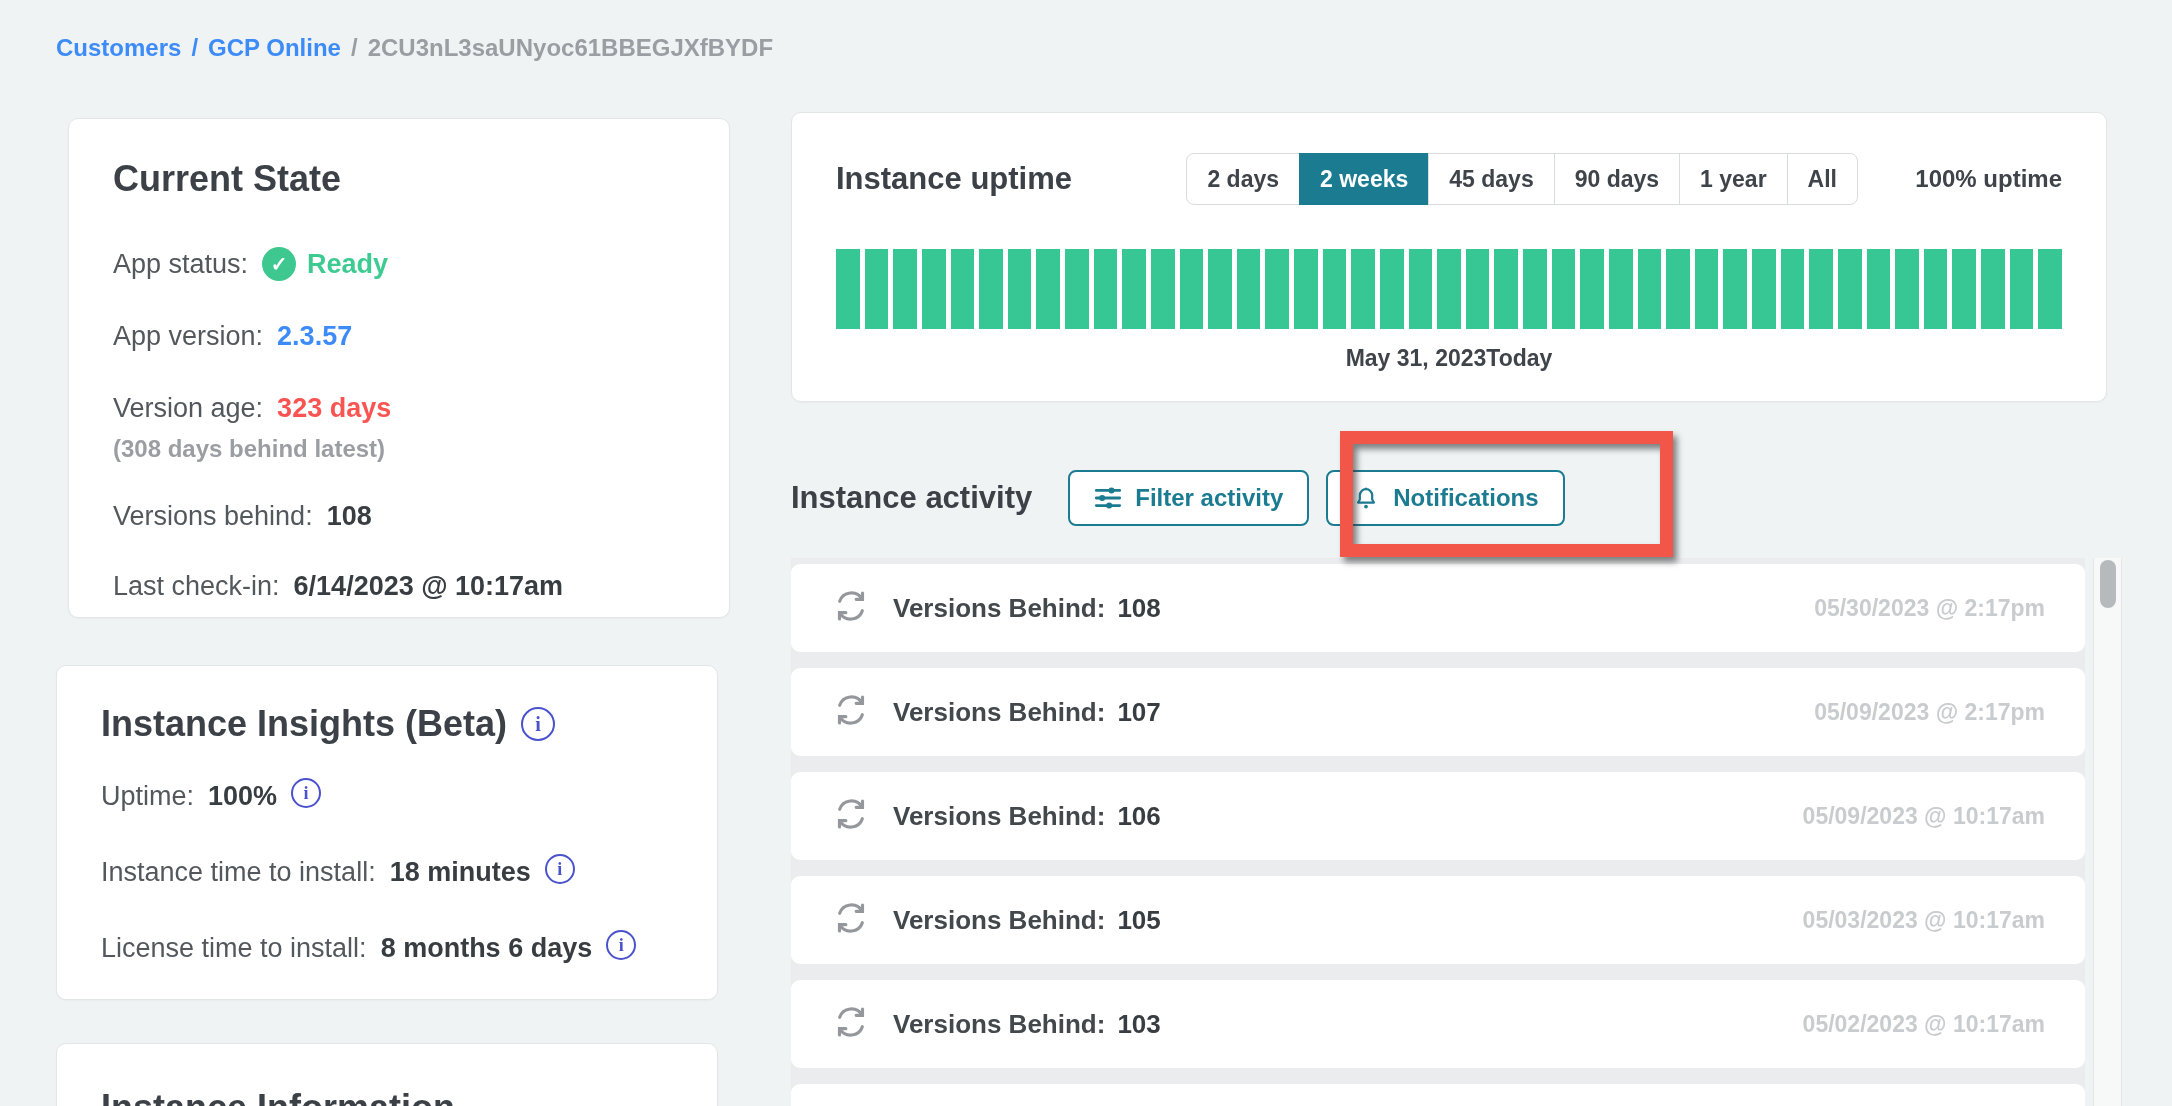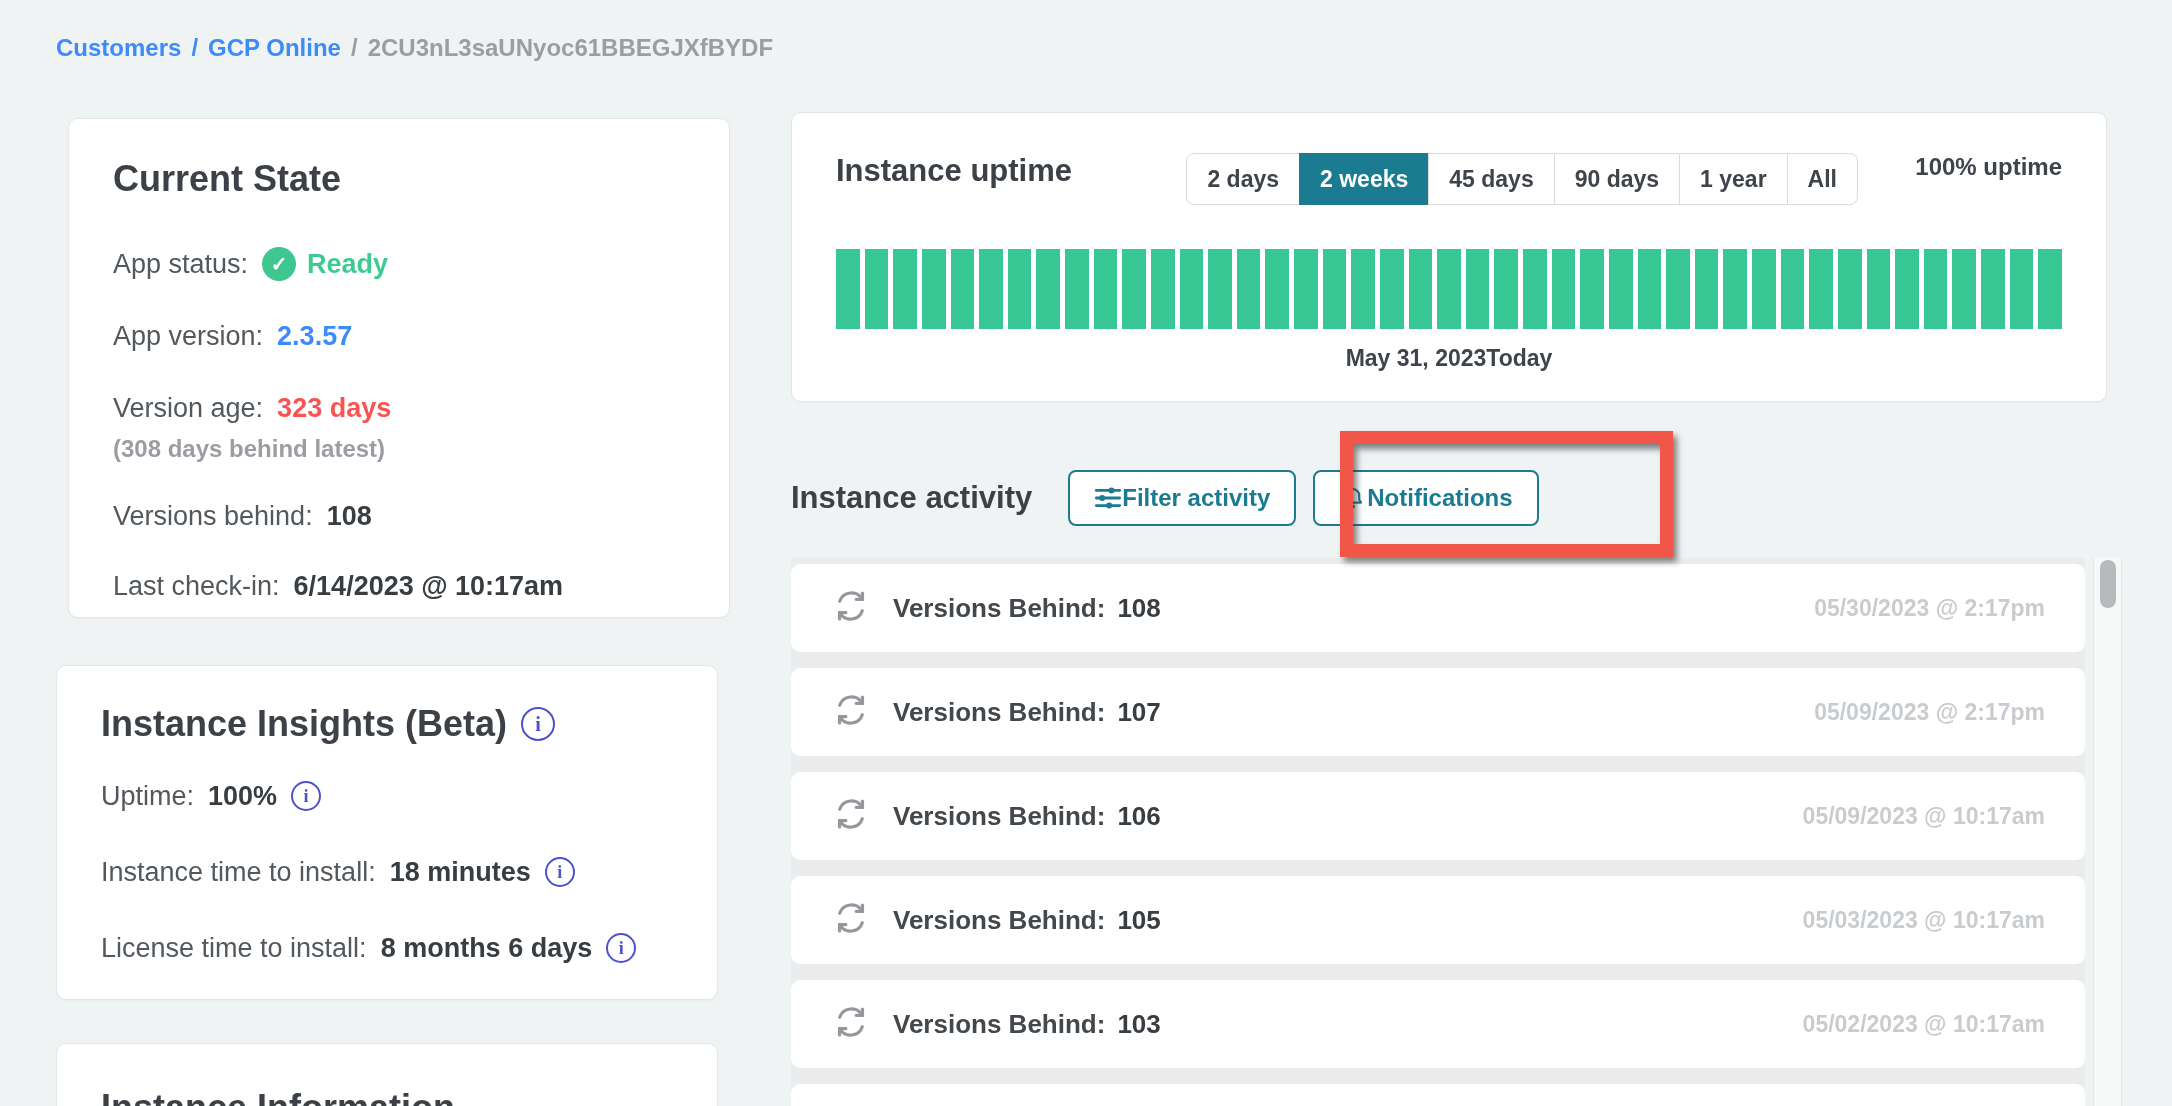--- a/index.html
+++ b/index.html
@@ -29,51 +29,51 @@
   .m46 { margin-top:46px; } .m38 { margin-top:38px; } .m36 { margin-top:36px; }
   .note { margin-top:10px; font-size:24px; font-weight:700; color:#9a9ea3; }
   .green-text { color:#3ecb92 !important; }
   .blue-text  { color:#3d8bf8 !important; }
   .red-text   { color:#fa5452 !important;text-align:center; }
   .check-badge { width:34px; height:34px; border-radius:50%; background:#3ec78f; color:#fff;
                  display:inline-flex; align-items:center; justify-content:center;
                  font-size:20px; font-weight:700; margin-right:11px; flex:0 0 auto; }
 
   #instance-insights { left:56px; top:665px; width:662px; height:335px; padding:36px 44px; }
-  .ii-line { display:flex; align-items:center; font-size:27px; color:#53585d; line-height:36px; }
+  .ii-line { display:flex; align-items:flex-start; font-size:27px; color:#53585d; line-height:36px; }
   .ii-line .lbl { margin-right:14px; }
   .ii-line .val { font-weight:700; color:#383d42; }
   .info-icon { width:30px; height:30px; border:2px solid #4a52cc; border-radius:50%; color:#4a52cc;
                display:inline-flex; align-items:center; justify-content:center;
                font-size:18px; font-weight:700; margin-left:14px; flex:0 0 auto; cursor:pointer;
                font-family:"Liberation Serif", serif; }
   .title-row { display:flex; align-items:center; }
 
   #instance-information { left:56px; top:1043px; width:662px; height:200px; padding:42px 44px; }
 
   
   #uptime-card { left:791px; top:112px; width:1316px; height:290px; padding:40px 44px; }
-  .uptime-header { display:flex; }
+  .uptime-header { display:flex; align-items:center; }
   .uptime-title { font-size:31px; font-weight:700; color:#3c4147; }
   .segmented { display:flex; margin-left:auto; }
   .segment { height:52px; padding:0 20px; background:#fff; border:1px solid #d9dcdd; margin-left:-1px;
              font-size:23px; font-weight:700; color:#3f444a; display:flex; align-items:center; cursor:pointer; }
   .segment:first-child { border-radius:8px 0 0 8px; margin-left:0; }
   .segment:last-child  { border-radius:0 8px 8px 0; }
   .segment.selected { background:#1a7b91; border-color:#1a7b91; color:#fff; }
   .uptime-summary { margin-left:28px; font-size:24px; font-weight:700; color:#3f444a; width:176px; text-align:right; }
   .bars { display:flex; gap:5px; margin-top:44px; height:80px; }
   .bar { flex:1 1 0; background:#36c795; }
   .bar-labels { display:flex; justify-content:center; margin-top:16px; font-size:23px; font-weight:700; color:#3f444a; }
 
   
   .activity-header { position:absolute; left:791px; top:468px; width:1316px; height:60px; display:flex; align-items:center; }
   .activity-title { font-size:31px; font-weight:700; color:#3c4147; margin-right:36px; }
   .teal-btn { height:56px; padding:0 24px; background:#fff; border:2px solid #1a7b91; border-radius:8px;
-              color:#1a7b91; font-size:24px; font-weight:700; display:flex; align-items:center; cursor:pointer;
+              color:#1a7b91; font-size:24px; font-weight:700; display:flex; align-items:center; gap:13px; cursor:pointer;
               font-family:"Liberation Sans", sans-serif; }
   .teal-btn + .teal-btn { margin-left:17px; }
   .teal-btn svg { display:block; }
 
   
   .annotation-box { position:absolute; left:1340px; top:431px; width:333px; height:126px;
                     border:13px solid #f25648; z-index:6; pointer-events:none;
                     filter:drop-shadow(4px 5px 3px rgba(50,50,50,0.6)); }
 
   

